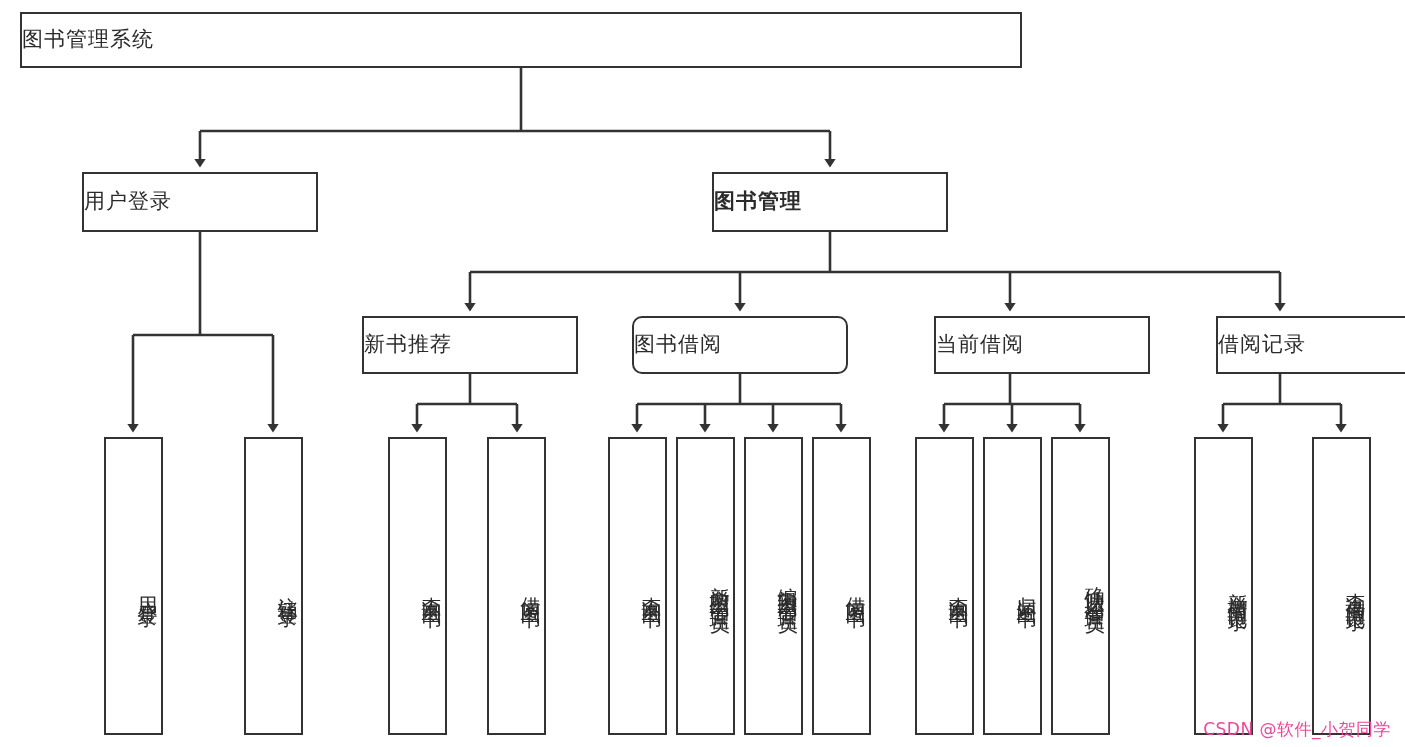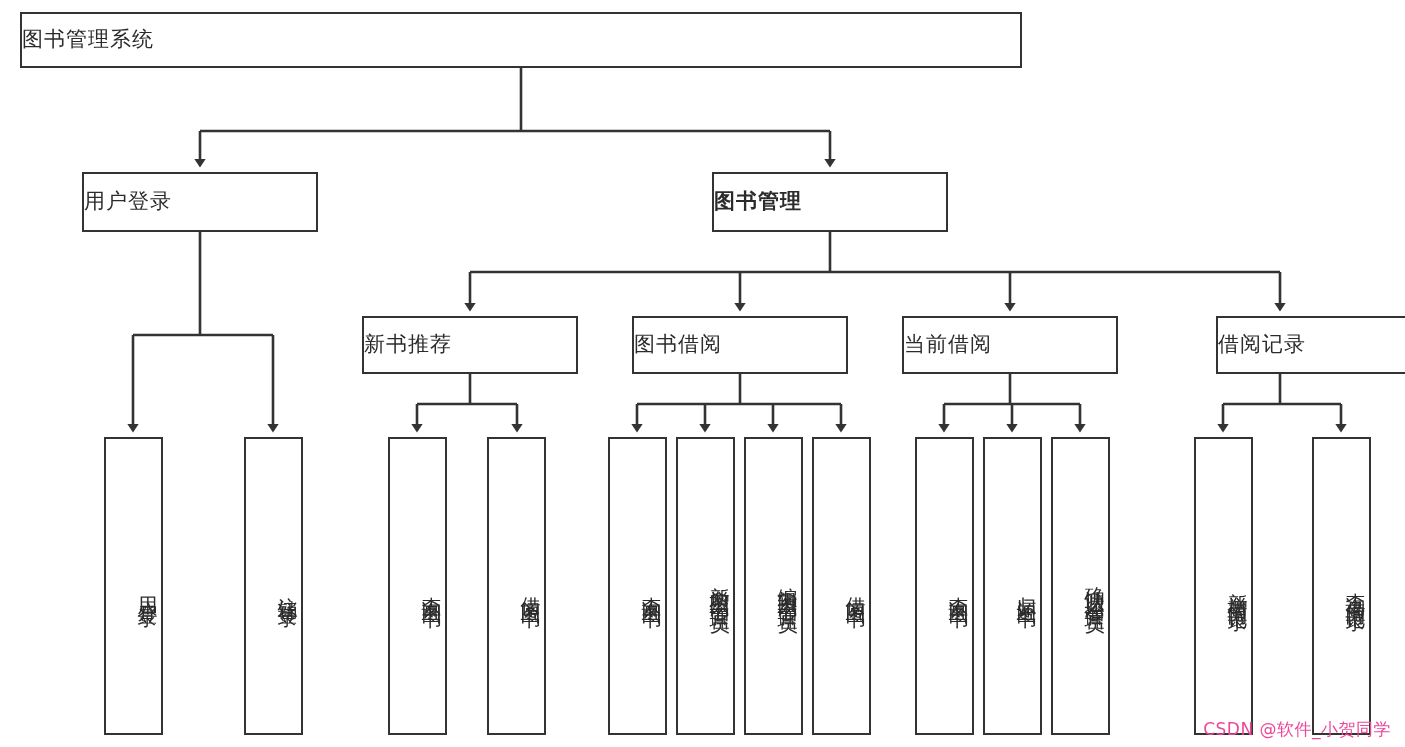--- a/index.html
+++ b/index.html
@@ -129,24 +129,24 @@
   <div class="node node-h" id="node-l1-0" style="left: 82px; top: 172px; width: 236px; height: 60px;">
     <span>用户登录</span>
   </div>
   <div class="node node-h" id="node-l1-1" style="left: 712px; top: 172px; width: 236px; height: 60px; font-weight: bold;">
     <span>图书管理</span>
   </div>
 
   <div class="node node-h" id="node-l2-0" style="left: 362px; top: 316px; width: 216px; height: 58px;">
     <span>新书推荐</span>
   </div>
-  <div class="node node-h" id="node-l2-1" style="left: 632px; top: 316px; width: 216px; height: 58px;">
+  <div class="node node-h" id="node-l2-1" style="left: 632px; top: 316px; width: 216px; height: 58px; border-radius: 10px;">
     <span>图书借阅</span>
   </div>
-  <div class="node node-h" id="node-l2-2" style="left: 902px; top: 316px; width: 216px; height: 58px;">
+  <div class="node node-h" id="node-l2-2" style="left: 934px; top: 316px; width: 216px; height: 58px;">
     <span>当前借阅</span>
   </div>
   <div class="node node-h" id="node-l2-3" style="left: 1216px; top: 316px; width: 216px; height: 58px;">
     <span>借阅记录</span>
   </div>
 
   <div class="node node-v" id="node-leaf-0" style="left: 104px; top: 437px; width: 59px; height: 298px;">
     <span>用户登录</span>
   </div>
   <div class="node node-v" id="node-leaf-1" style="left: 244px; top: 437px; width: 59px; height: 298px;">

